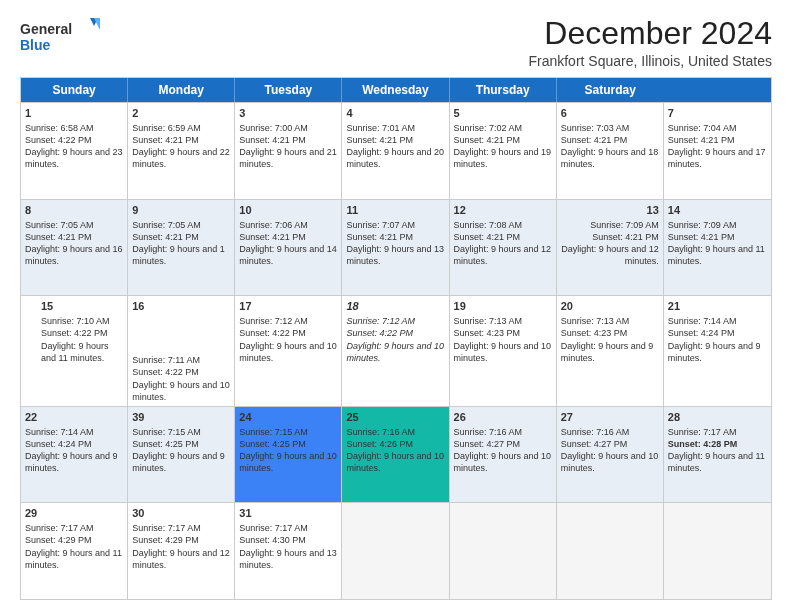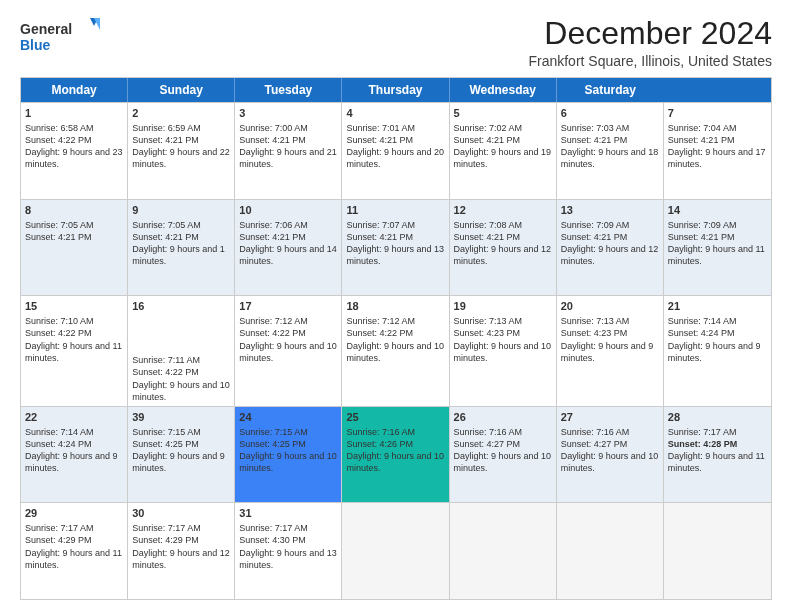--- a/index.html
+++ b/index.html
@@ -107,25 +107,25 @@
   </svg>
 </div>
     <div class="title-block">
       <div class="main-title">December 2024</div>
       <div class="subtitle">Frankfort Square, Illinois, United States</div>
     </div>
   </div>
 
   <div class="calendar">
     <div class="cal-header-row">
-    <div class="cal-header-cell">Monday</div>
-        <div class="cal-header-cell">Sunday</div>
+    <div class="cal-header-cell">Sunday</div>
+        <div class="cal-header-cell">Monday</div>
         <div class="cal-header-cell">Tuesday</div>
+        <div class="cal-header-cell">Wednesday</div>
         <div class="cal-header-cell">Thursday</div>
-        <div class="cal-header-cell">Wednesday</div>
         <div class="cal-header-cell">Saturday</div>
       </div>
     <div class="cal-body">
     <div class="cal-week">
           <div class="cal-cell" style="background: rgb(255, 255, 255);">
             <span class="day-num">1</span>
             <div style="white-space: pre-wrap;">Sunrise: 6:58 AM</div>
             <div style="white-space: pre-wrap;">Sunset: 4:22 PM</div>
             <div style="white-space: pre-wrap;">Daylight: 9 hours and 23 minutes.</div>
           </div>
@@ -164,20 +164,21 @@
             <div style="white-space: pre-wrap;">Sunrise: 7:04 AM</div>
             <div style="white-space: pre-wrap;">Sunset: 4:21 PM</div>
             <div style="white-space: pre-wrap;">Daylight: 9 hours and 17 minutes.</div>
           </div>
         </div>
         <div class="cal-week">
           <div class="cal-cell" style="background: rgb(232, 238, 246);">
             <span class="day-num">8</span>
             <div style="white-space: pre-wrap;">Sunrise: 7:05 AM</div>
             <div style="white-space: pre-wrap;">Sunset: 4:21 PM</div>
+            <div style="white-space: pre-wrap;">Daylight: 9 hours and 16 minutes.</div>
           </div>
           <div class="cal-cell" style="background: rgb(232, 238, 246);">
             <span class="day-num">9</span>
             <div style="white-space: pre-wrap;">Sunrise: 7:05 AM</div>
             <div style="white-space: pre-wrap;">Sunset: 4:21 PM</div>
             <div style="white-space: pre-wrap;">Daylight: 9 hours and 1 minutes.</div>
           </div>
           <div class="cal-cell" style="background: rgb(232, 238, 246);">
             <span class="day-num">10</span>
             <div style="white-space: pre-wrap;">Sunrise: 7:06 AM</div>
@@ -189,53 +190,53 @@
             <div style="white-space: pre-wrap;">Sunrise: 7:07 AM</div>
             <div style="white-space: pre-wrap;">Sunset: 4:21 PM</div>
             <div style="white-space: pre-wrap;">Daylight: 9 hours and 13 minutes.</div>
           </div>
           <div class="cal-cell" style="background: rgb(232, 238, 246);">
             <span class="day-num">12</span>
             <div style="white-space: pre-wrap;">Sunrise: 7:08 AM</div>
             <div style="white-space: pre-wrap;">Sunset: 4:21 PM</div>
             <div style="white-space: pre-wrap;">Daylight: 9 hours and 12 minutes.</div>
           </div>
-          <div class="cal-cell" style="background: rgb(232, 238, 246);">
+          <div class="cal-cell" style="background: rgb(232, 238, 246); text-align: right;">
             <span class="day-num">13</span>
             <div style="white-space: pre-wrap;">Sunrise: 7:09 AM</div>
             <div style="white-space: pre-wrap;">Sunset: 4:21 PM</div>
             <div style="white-space: pre-wrap;">Daylight: 9 hours and 12 minutes.</div>
           </div>
           <div class="cal-cell" style="background: rgb(232, 238, 246);">
             <span class="day-num">14</span>
             <div style="white-space: pre-wrap;">Sunrise: 7:09 AM</div>
             <div style="white-space: pre-wrap;">Sunset: 4:21 PM</div>
             <div style="white-space: pre-wrap;">Daylight: 9 hours and 11 minutes.</div>
           </div>
         </div>
         <div class="cal-week">
-          <div class="cal-cell" style="background: rgb(255, 255, 255);">
+          <div class="cal-cell" style="background: rgb(255, 255, 255); margin-left: 16px;">
             <span class="day-num">15</span>
             <div style="white-space: pre-wrap;">Sunrise: 7:10 AM</div>
             <div style="white-space: pre-wrap;">Sunset: 4:22 PM</div>
             <div style="white-space: pre-wrap;">Daylight: 9 hours and 11 minutes.</div>
           </div>
           <div class="cal-cell" style="background: rgb(255, 255, 255);">
             <span class="day-num">16</span>
             <div style="white-space: pre-wrap; margin-top: 40px;">Sunrise: 7:11 AM</div>
             <div style="white-space: pre-wrap;">Sunset: 4:22 PM</div>
             <div style="white-space: pre-wrap;">Daylight: 9 hours and 10 minutes.</div>
           </div>
           <div class="cal-cell" style="background: rgb(255, 255, 255);">
             <span class="day-num">17</span>
             <div style="white-space: pre-wrap;">Sunrise: 7:12 AM</div>
             <div style="white-space: pre-wrap;">Sunset: 4:22 PM</div>
             <div style="white-space: pre-wrap;">Daylight: 9 hours and 10 minutes.</div>
           </div>
-          <div class="cal-cell" style="background: rgb(255, 255, 255);">
+          <div class="cal-cell" style="background: rgb(255, 255, 255); font-style: italic;">
             <span class="day-num">18</span>
             <div style="white-space: pre-wrap;">Sunrise: 7:12 AM</div>
             <div style="white-space: pre-wrap;">Sunset: 4:22 PM</div>
             <div style="white-space: pre-wrap;">Daylight: 9 hours and 10 minutes.</div>
           </div>
           <div class="cal-cell" style="background: rgb(255, 255, 255);">
             <span class="day-num">19</span>
             <div style="white-space: pre-wrap;">Sunrise: 7:13 AM</div>
             <div style="white-space: pre-wrap;">Sunset: 4:23 PM</div>
             <div style="white-space: pre-wrap;">Daylight: 9 hours and 10 minutes.</div>

